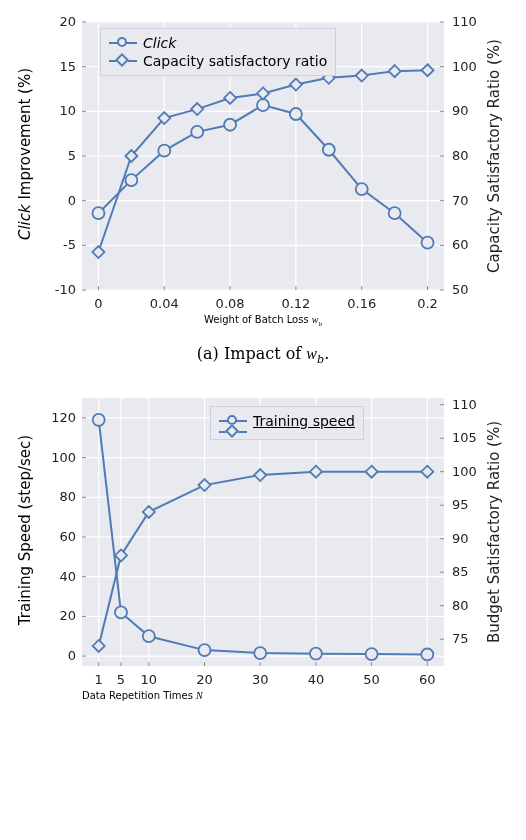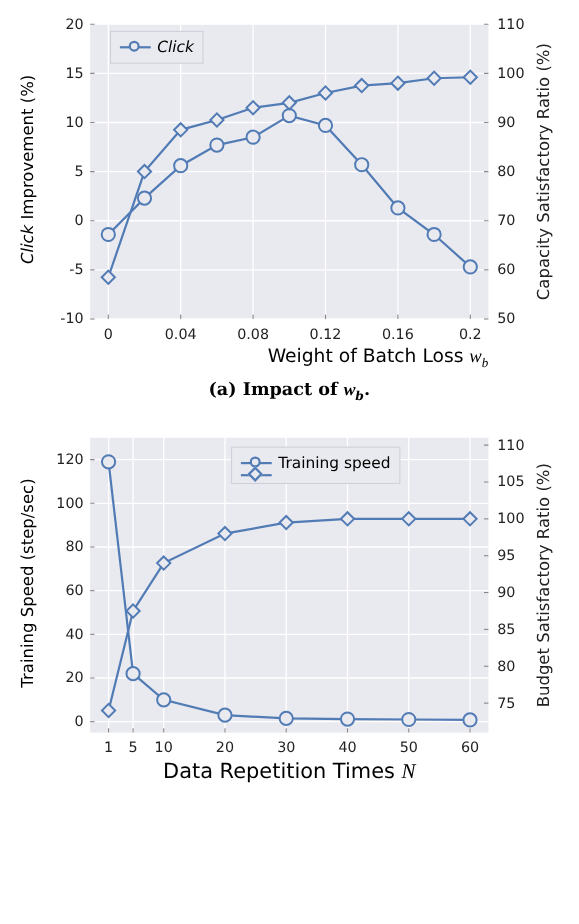--- a/index.html
+++ b/index.html
@@ -17,21 +17,20 @@
     position: relative;
     width: 506px;
     height: 330px;
     margin: 0 auto;
   }
   .caption {
     text-align: center;
     font-size: 16px;
     margin-top: 4px;
     margin-bottom: 20px;
-    font-weight: bold;
   }
   .caption .math { font-style: italic; font-family: "Times New Roman", serif; }
   .caption .sub { font-size: 0.7em; vertical-align: sub; font-style: italic;}
   svg { display: block; }
   .legend-box {
     position: absolute;
     background: #e9e9f0;
     border: 1px solid #d0d0d8;
     font-family: "DejaVu Sans", Arial, sans-serif;
     font-size: 14px;
@@ -120,30 +119,36 @@
         <polygon points="121.36363636363636,140 127.36363636363636,146 121.36363636363636,152 115.36363636363636,146" fill="#e9e9f0" stroke="#517bb4" stroke-width="1.8"></polygon>
         <polygon points="154.27272727272728,102.03333333333333 160.27272727272728,108.03333333333333 154.27272727272728,114.03333333333333 148.27272727272728,108.03333333333333" fill="#e9e9f0" stroke="#517bb4" stroke-width="1.8"></polygon>
         <polygon points="187.18181818181816,93.1 193.18181818181816,99.1 187.18181818181816,105.1 181.18181818181816,99.1" fill="#e9e9f0" stroke="#517bb4" stroke-width="1.8"></polygon>
         <polygon points="220.0909090909091,81.93333333333334 226.0909090909091,87.93333333333334 220.0909090909091,93.93333333333334 214.0909090909091,87.93333333333334" fill="#e9e9f0" stroke="#517bb4" stroke-width="1.8"></polygon>
         <polygon points="253,77.46666666666667 259,83.46666666666667 253,89.46666666666667 247,83.46666666666667" fill="#e9e9f0" stroke="#517bb4" stroke-width="1.8"></polygon>
         <polygon points="285.9090909090909,68.53333333333333 291.9090909090909,74.53333333333333 285.9090909090909,80.53333333333333 279.9090909090909,74.53333333333333" fill="#e9e9f0" stroke="#517bb4" stroke-width="1.8"></polygon>
         <polygon points="318.81818181818187,61.83333333333334 324.81818181818187,67.83333333333334 318.81818181818187,73.83333333333334 312.81818181818187,67.83333333333334" fill="#e9e9f0" stroke="#517bb4" stroke-width="1.8"></polygon>
         <polygon points="351.72727272727275,59.599999999999994 357.72727272727275,65.6 351.72727272727275,71.6 345.72727272727275,65.6" fill="#e9e9f0" stroke="#517bb4" stroke-width="1.8"></polygon>
         <polygon points="384.6363636363636,55.133333333333326 390.6363636363636,61.133333333333326 384.6363636363636,67.13333333333333 378.6363636363636,61.133333333333326" fill="#e9e9f0" stroke="#517bb4" stroke-width="1.8"></polygon>
         <polygon points="417.54545454545456,54.23999999999998 423.54545454545456,60.23999999999998 417.54545454545456,66.23999999999998 411.54545454545456,60.23999999999998" fill="#e9e9f0" stroke="#517bb4" stroke-width="1.8"></polygon>
-        <foreignObject x="72" y="304" width="362" height="24"><div xmlns="http://www.w3.org/1999/xhtml" style="text-align:right;font-size:17px;font-family:DejaVu Sans,Arial">Weight of Batch Loss <span style="font-style:italic;font-family:Times New Roman,serif">w<sub style="font-size:0.7em">b</sub></span></div></foreignObject>
+        <foreignObject x="72" y="304" width="362" height="24"><div xmlns="http://www.w3.org/1999/xhtml" style="text-align:center;font-size:10px;font-family:DejaVu Sans,Arial">Weight of Batch Loss <span style="font-style:italic;font-family:Times New Roman,serif">w<sub style="font-size:0.7em">b</sub></span></div></foreignObject>
         <foreignObject x="-110" y="134" width="260" height="24" transform="rotate(-90 18 146)"><div xmlns="http://www.w3.org/1999/xhtml" style="text-align:center;font-size:15px;font-family:DejaVu Sans,Arial"><span style="font-style:italic">Click</span> Improvement (%)</div></foreignObject>
         <text x="489" y="146" text-anchor="middle" font-size="15" font-family="DejaVu Sans,Arial" fill="#222" transform="rotate(-90 489 146)">Capacity Satisfactory Ratio (%)</text>
       </svg>
     <div class="legend-box" style="left:90px;top:18px;">
       <div class="legend-row">
         <span class="legend-line">
             <span class="legend-circle"></span>
           </span>
         <span class="legend-text"><span class="it">Click</span></span>
+      </div>
+      <div class="legend-row">
+        <span class="legend-line">
+            <span class="legend-diamond"></span>
+          </span>
+        <span class="legend-text">Capacity satisfactory ratio</span>
       </div>
     </div>
   </div>
   <div class="caption" id="caption-a">(a) Impact of <span class="math">w</span><span class="sub">b</span>.</div>
 </div>
 
 <div class="chart-wrap">
   <div class="plot-area">
     <svg id="svg-b" width="506" height="330">
         <rect x="72" y="12" width="362" height="268" fill="#e9e9f0"></rect>
@@ -219,25 +224,25 @@
         <circle cx="417.2923076923077" cy="268.4859259259259" r="6" fill="#e9e9f0" stroke="#517bb4" stroke-width="1.8"></circle>
         <path d="M88.70769230769231 259.9 L110.98461538461538 169.45 L138.83076923076925 125.9 L194.52307692307693 99.1 L250.21538461538464 89.04999999999998 L305.9076923076923 85.70000000000002 L361.6 85.70000000000002 L417.2923076923077 85.70000000000002 " fill="none" stroke="#517bb4" stroke-width="2"></path>
         <polygon points="88.70769230769231,253.89999999999998 94.70769230769231,259.9 88.70769230769231,265.9 82.70769230769231,259.9" fill="#e9e9f0" stroke="#517bb4" stroke-width="1.8"></polygon>
         <polygon points="110.98461538461538,163.45 116.98461538461538,169.45 110.98461538461538,175.45 104.98461538461538,169.45" fill="#e9e9f0" stroke="#517bb4" stroke-width="1.8"></polygon>
         <polygon points="138.83076923076925,119.9 144.83076923076925,125.9 138.83076923076925,131.9 132.83076923076925,125.9" fill="#e9e9f0" stroke="#517bb4" stroke-width="1.8"></polygon>
         <polygon points="194.52307692307693,93.1 200.52307692307693,99.1 194.52307692307693,105.1 188.52307692307693,99.1" fill="#e9e9f0" stroke="#517bb4" stroke-width="1.8"></polygon>
         <polygon points="250.21538461538464,83.04999999999998 256.21538461538466,89.04999999999998 250.21538461538464,95.04999999999998 244.21538461538464,89.04999999999998" fill="#e9e9f0" stroke="#517bb4" stroke-width="1.8"></polygon>
         <polygon points="305.9076923076923,79.70000000000002 311.9076923076923,85.70000000000002 305.9076923076923,91.70000000000002 299.9076923076923,85.70000000000002" fill="#e9e9f0" stroke="#517bb4" stroke-width="1.8"></polygon>
         <polygon points="361.6,79.70000000000002 367.6,85.70000000000002 361.6,91.70000000000002 355.6,85.70000000000002" fill="#e9e9f0" stroke="#517bb4" stroke-width="1.8"></polygon>
         <polygon points="417.2923076923077,79.70000000000002 423.2923076923077,85.70000000000002 417.2923076923077,91.70000000000002 411.2923076923077,85.70000000000002" fill="#e9e9f0" stroke="#517bb4" stroke-width="1.8"></polygon>
-        <foreignObject x="72" y="304" width="362" height="24"><div xmlns="http://www.w3.org/1999/xhtml" style="text-align:center;font-size:19px;font-family:DejaVu Sans,Arial">Data Repetition Times <span style="font-style:italic;font-family:Times New Roman,serif">N</span></div></foreignObject>
+        <foreignObject x="72" y="304" width="362" height="24"><div xmlns="http://www.w3.org/1999/xhtml" style="font-size:10px;font-family:DejaVu Sans,Arial">Data Repetition Times <span style="font-style:italic;font-family:Times New Roman,serif">N</span></div></foreignObject>
         <foreignObject x="-110" y="134" width="260" height="24" transform="rotate(-90 18 146)"><div xmlns="http://www.w3.org/1999/xhtml" style="text-align:center;font-size:15px;font-family:DejaVu Sans,Arial">Training Speed (step/sec)</div></foreignObject>
         <text x="489" y="146" text-anchor="middle" font-size="15" font-family="DejaVu Sans,Arial" fill="#222" transform="rotate(-90 489 146)">Budget Satisfactory Ratio (%)</text>
       </svg>
-    <div class="legend-box" style="left:200px;top:20px;">
+    <div class="legend-box" style="left:200px;top:20px;text-decoration:underline;">
       <div class="legend-row">
         <span class="legend-line">
             <span class="legend-circle"></span>
           </span>
         <span class="legend-text">Training speed</span>
       </div>
       <div class="legend-row">
         <span class="legend-line">
             <span class="legend-diamond"></span>
           </span>

